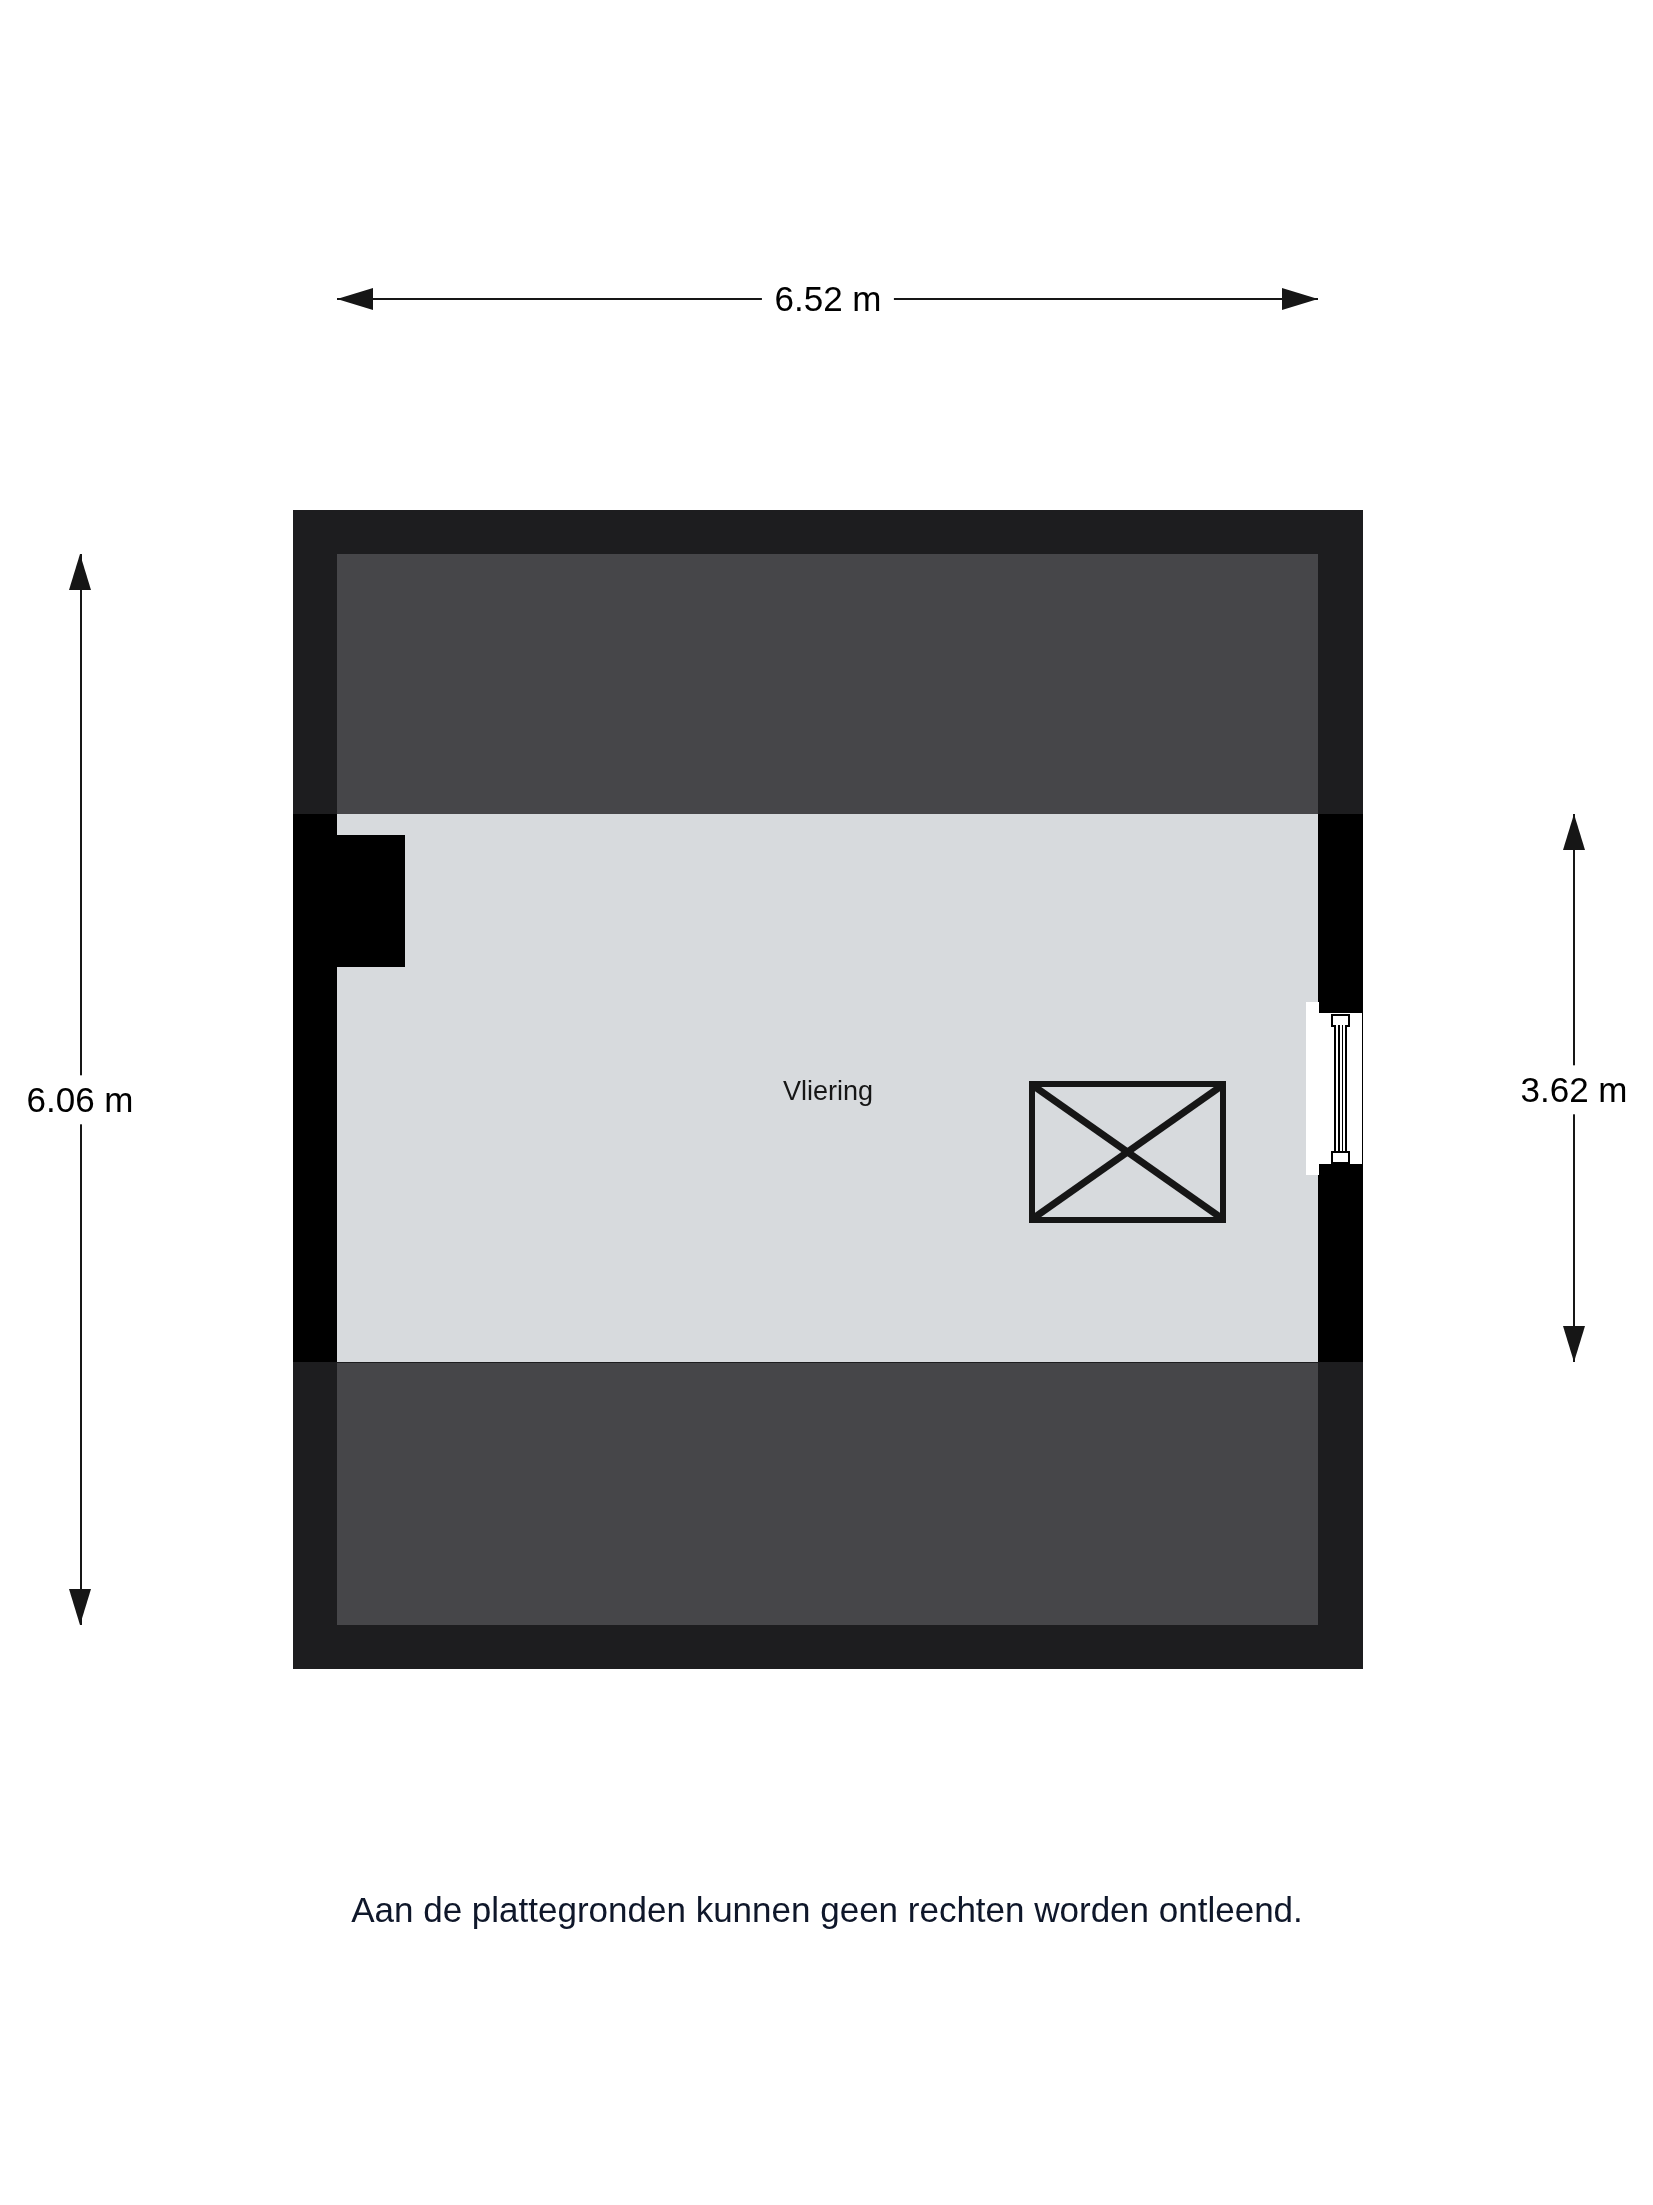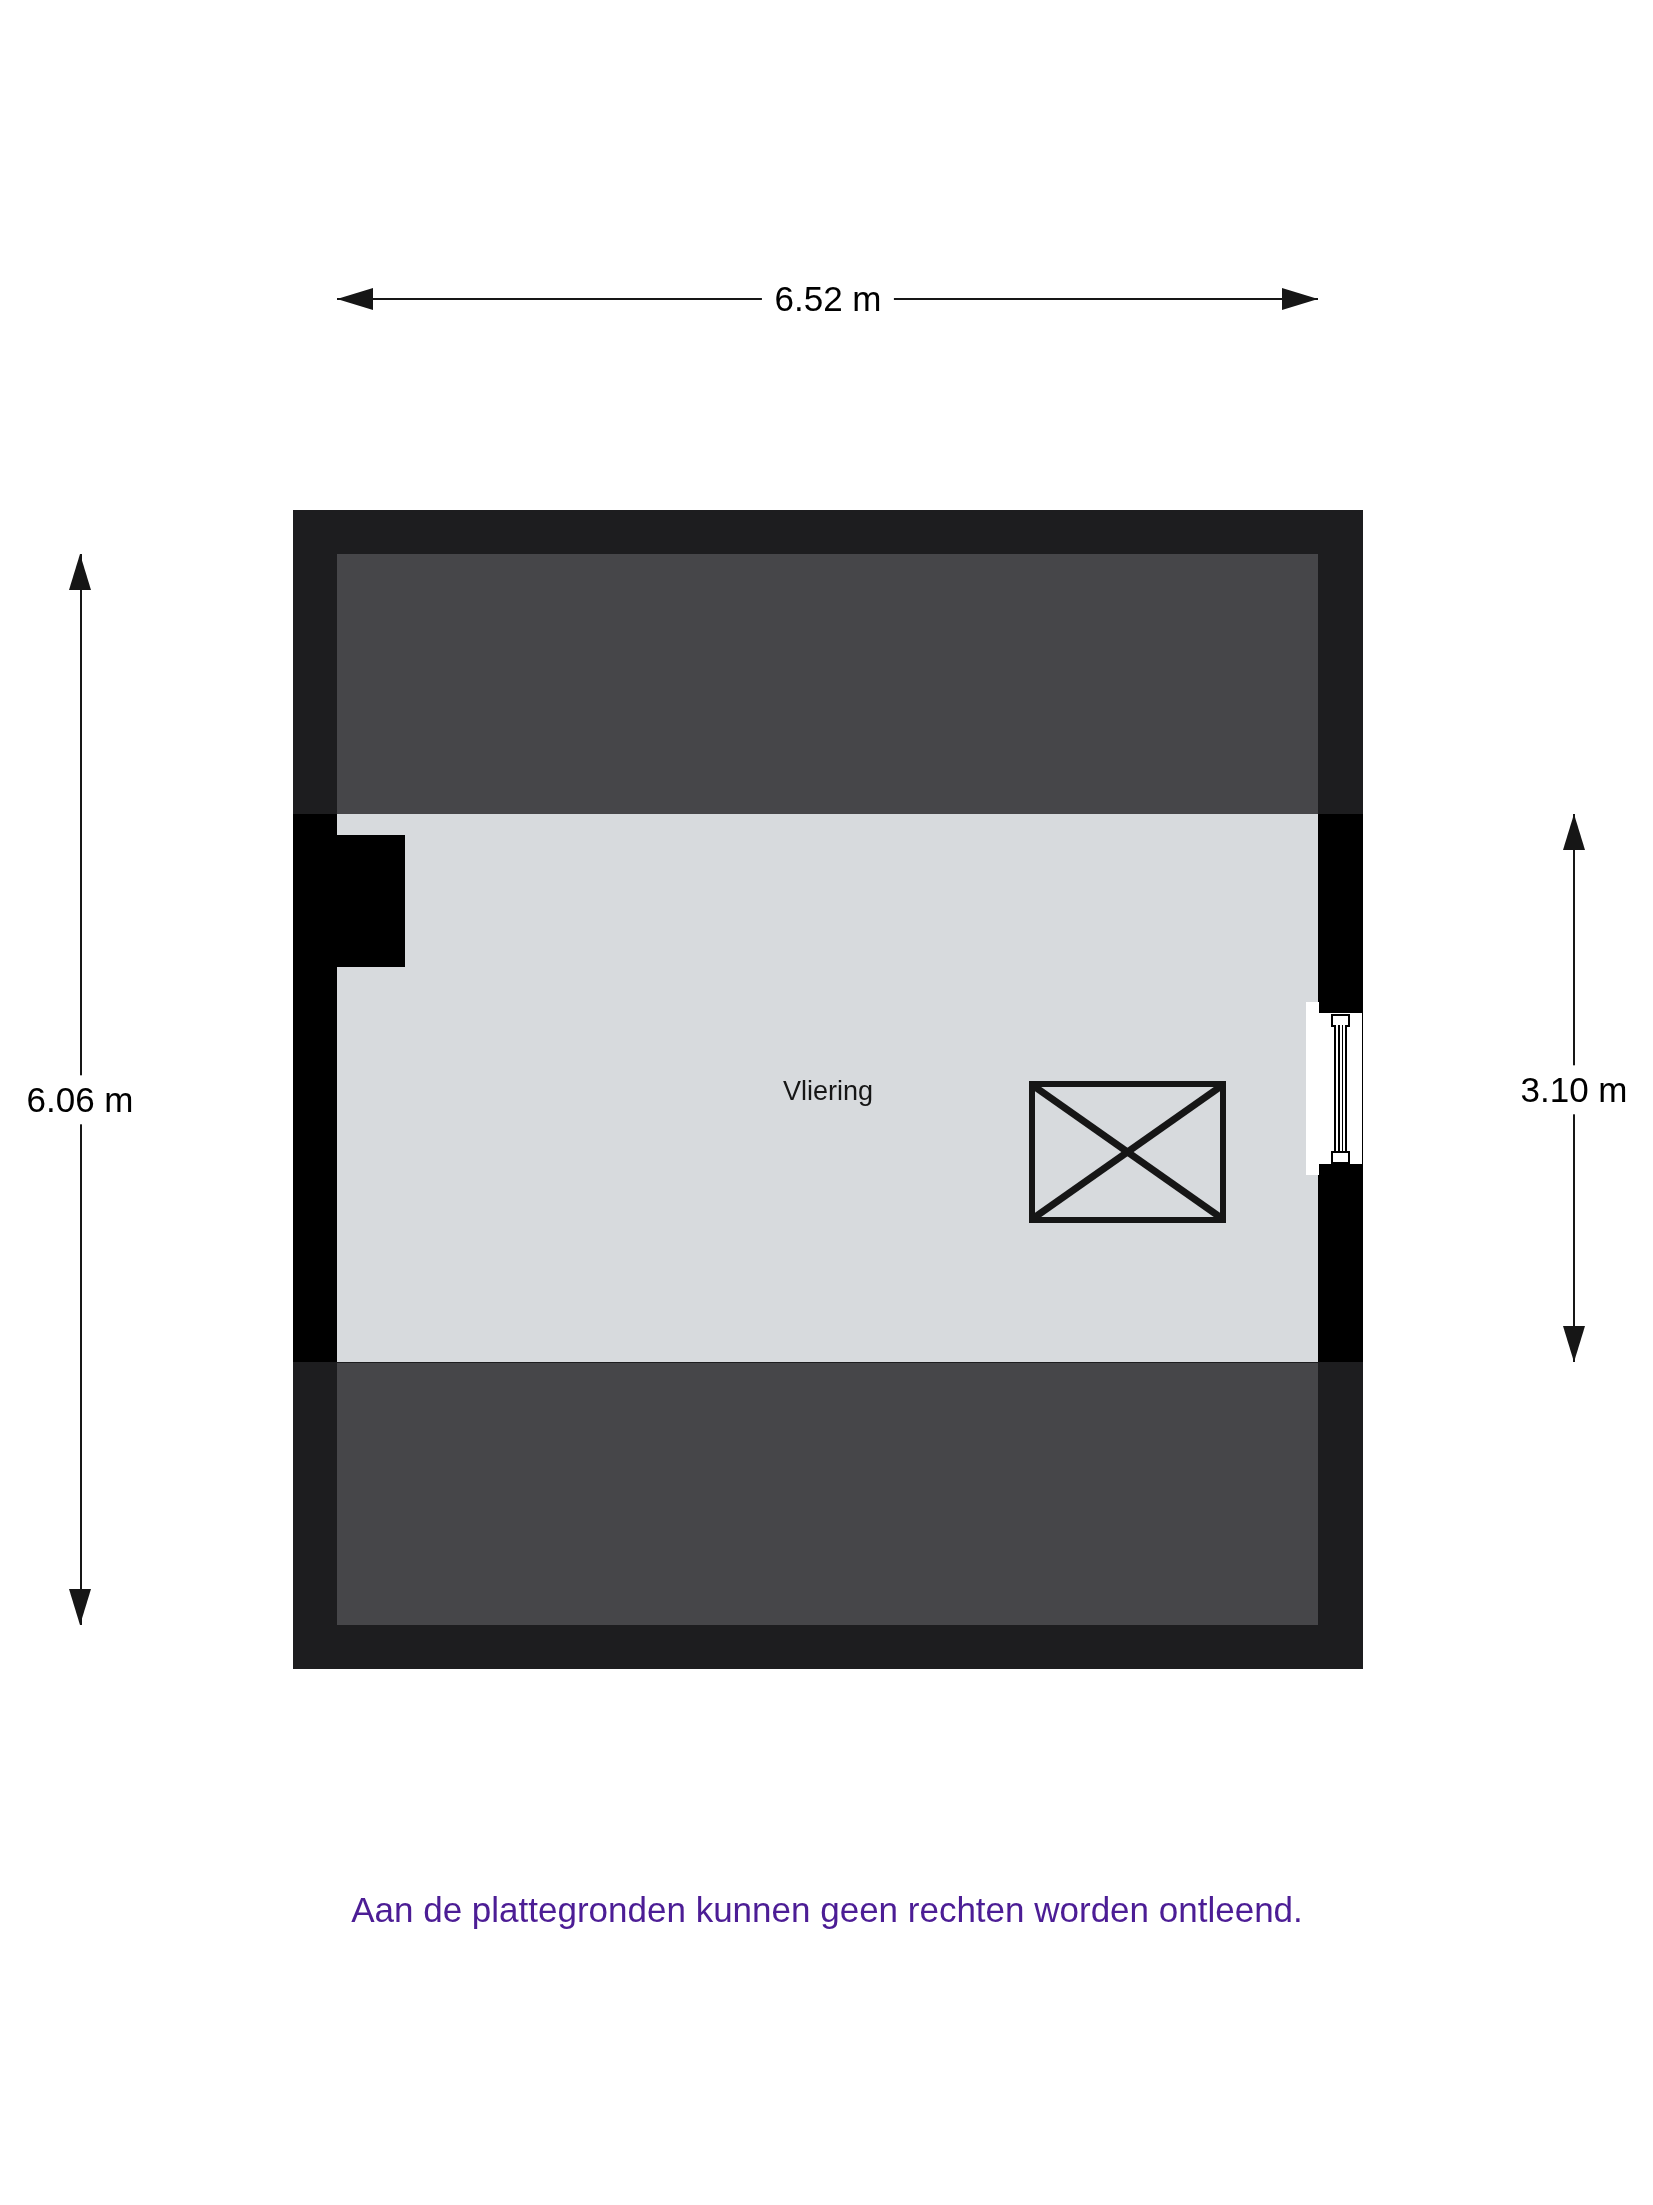--- a/index.html
+++ b/index.html
@@ -52,41 +52,41 @@
   #dim-left-line{left:80px;top:554px;height:1071px;}
   #dim-left-head-t{left:69px;top:554px;}
   #dim-left-head-b{left:69px;top:1589px;}
   #dim-left-label{left:80px;top:1100px;}
   #dim-right-line{left:1573px;top:814px;height:548px;}
   #dim-right-head-t{left:1563px;top:814px;}
   #dim-right-head-b{left:1563px;top:1326px;}
   #dim-right-label{left:1574px;top:1090px;}
   
   #footer{left:0;right:0;top:1889px;text-align:center;
-    font-size:35px;color:#4c1d95;line-height:41px;}
+    font-size:35px;color:#0f172a;line-height:41px;}
 </style>
 </head>
 <body>
 
 <div id="page" style="background: rgb(255, 255, 255);">
 
   <div class="abs dim-line-h" id="dim-top-line" style="background: rgb(22, 22, 22);"></div>
   <div class="abs head head-left" id="dim-top-head-l"></div>
   <div class="abs head head-right" id="dim-top-head-r"></div>
   <div class="abs dim-label" id="dim-top-label">6.52 m</div>
 
   <div class="abs dim-line-v" id="dim-left-line" style="background: rgb(22, 22, 22);"></div>
   <div class="abs head head-up" id="dim-left-head-t"></div>
   <div class="abs head head-down" id="dim-left-head-b"></div>
   <div class="abs dim-label" id="dim-left-label">6.06 m</div>
 
   <div class="abs dim-line-v" id="dim-right-line" style="background: rgb(22, 22, 22);"></div>
   <div class="abs head head-up" id="dim-right-head-t"></div>
   <div class="abs head head-down" id="dim-right-head-b"></div>
-  <div class="abs dim-label" id="dim-right-label">3.10 m</div>
+  <div class="abs dim-label" id="dim-right-label">3.62 m</div>
 
   <div class="abs" id="plan-frame" style="background: rgb(29, 29, 31);"></div>
   <div class="abs" id="plan-mid-walls" style="background: rgb(0, 0, 0);"></div>
   <div class="abs" id="area-top" style="background: rgb(70, 70, 73);"></div>
   <div class="abs" id="area-mid" style="background: rgb(215, 218, 221);"></div>
   <div class="abs" id="area-bottom" style="background: rgb(70, 70, 73);"></div>
   <div class="abs" id="chimney-block" style="background: rgb(0, 0, 0);"></div>
 
   <div class="abs" id="window-sliver"></div>
   <div class="abs" id="window-gap"></div>

